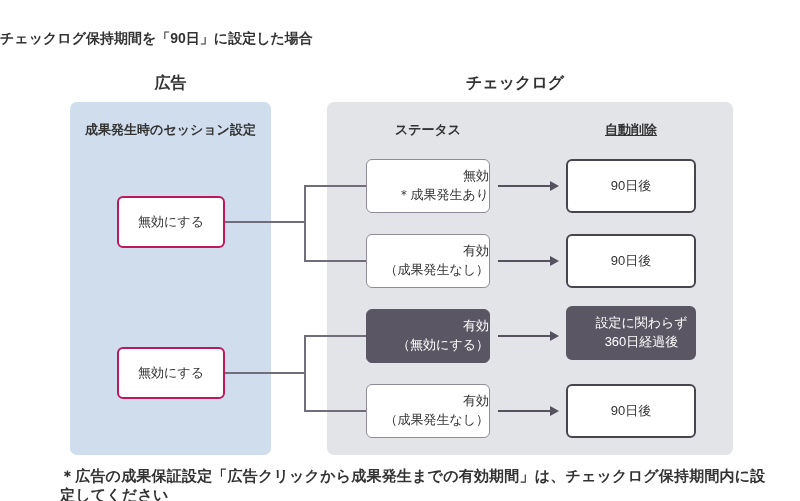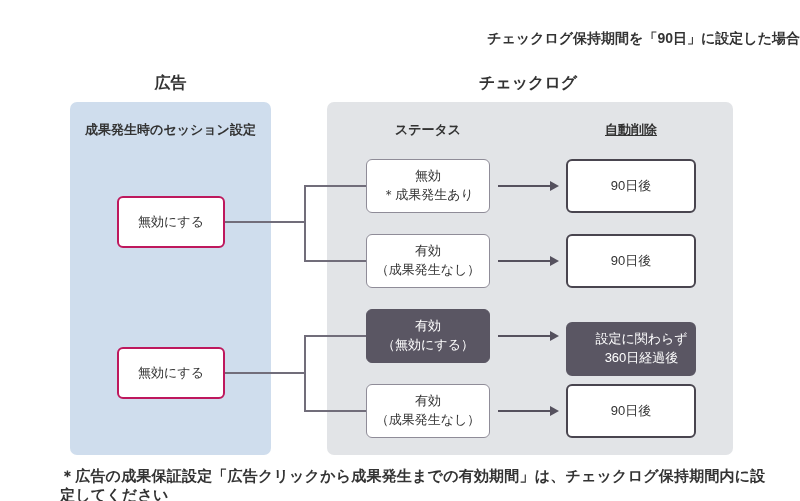--- a/index.html
+++ b/index.html
@@ -8,33 +8,33 @@
     width: 800px;
     height: 501px;
     background: #ffffff;
     font-family: "Liberation Sans", "DejaVu Sans", sans-serif;
     color: #333333;
     overflow: hidden;
   }
   .title {
     position: absolute;
     top: 30px; left: 0; width: 800px;
-    text-align: right;
+    text-align: left;
     font-size: 14px;
     font-weight: bold;
   }
   .sec-label {
     position: absolute;
     top: 73px;
     font-size: 16px;
     font-weight: bold;
     text-align: center;
   }
   .ad-label { left: 70px; width: 201px; }
-  .cl-label { left: 325px; width: 406px; }
+  .cl-label { left: 312px; width: 406px; }
   .panel {
     position: absolute;
     top: 102px;
     height: 353px;
     border-radius: 7px;
   }
   .panel-blue { left: 70px; width: 201px; background: #cfdded; }
   .panel-gray { left: 327px; width: 406px; background: #e2e4e7; }
   .col-head {
     position: absolute;
@@ -54,21 +54,21 @@
     flex-direction: column;
     align-items: center;
     justify-content: center;
     font-size: 13px;
     line-height: 1.45;
     text-align: center;
     background: #ffffff;
     box-sizing: border-box;
   }
   .ad-box { left: 117px; width: 108px; height: 52px; border: 2px solid #be185d; }
-  .status-box { left: 366px; width: 124px; height: 54px; border: 1px solid #8f8c98; }
+  .status-box { left: 366px; width: 124px; height: 54px; border: 1px solid #8f8c98; align-items: flex-end; }
   .delete-box { left: 566px; width: 130px; height: 54px; border: 2px solid #49454f; }
   .dark { background: #5a5663; border-color: #5a5663; color: #ffffff; }
 
   .line { position: absolute; background: #716d7a; }
   .arrow-shaft { position: absolute; height: 2px; background: #55515e; }
   .arrow-head {
     position: absolute;
     width: 0; height: 0;
     border-left: 9px solid #55515e;
     border-top: 5px solid transparent;
@@ -151,21 +151,21 @@
   </div>
 
   <div class="box delete-box" style="top:159px;">
     <span>90日後</span>
     <span></span>
   </div>
   <div class="box delete-box" style="top:234px;">
     <span>90日後</span>
     <span></span>
   </div>
-  <div class="box delete-box dark" style="top:322px;padding-left:21px;">
+  <div class="box delete-box dark" style="top:306px;padding-left:21px;">
     <span>設定に関わらず</span>
     <span>360日経過後</span>
   </div>
   <div class="box delete-box" style="top:384px;">
     <span>90日後</span>
     <span></span>
   </div>
 
   <div class="footnote">＊広告の成果保証設定「広告クリックから成果発生までの有効期間」は、チェックログ保持期間内に設定してください</div>
 

